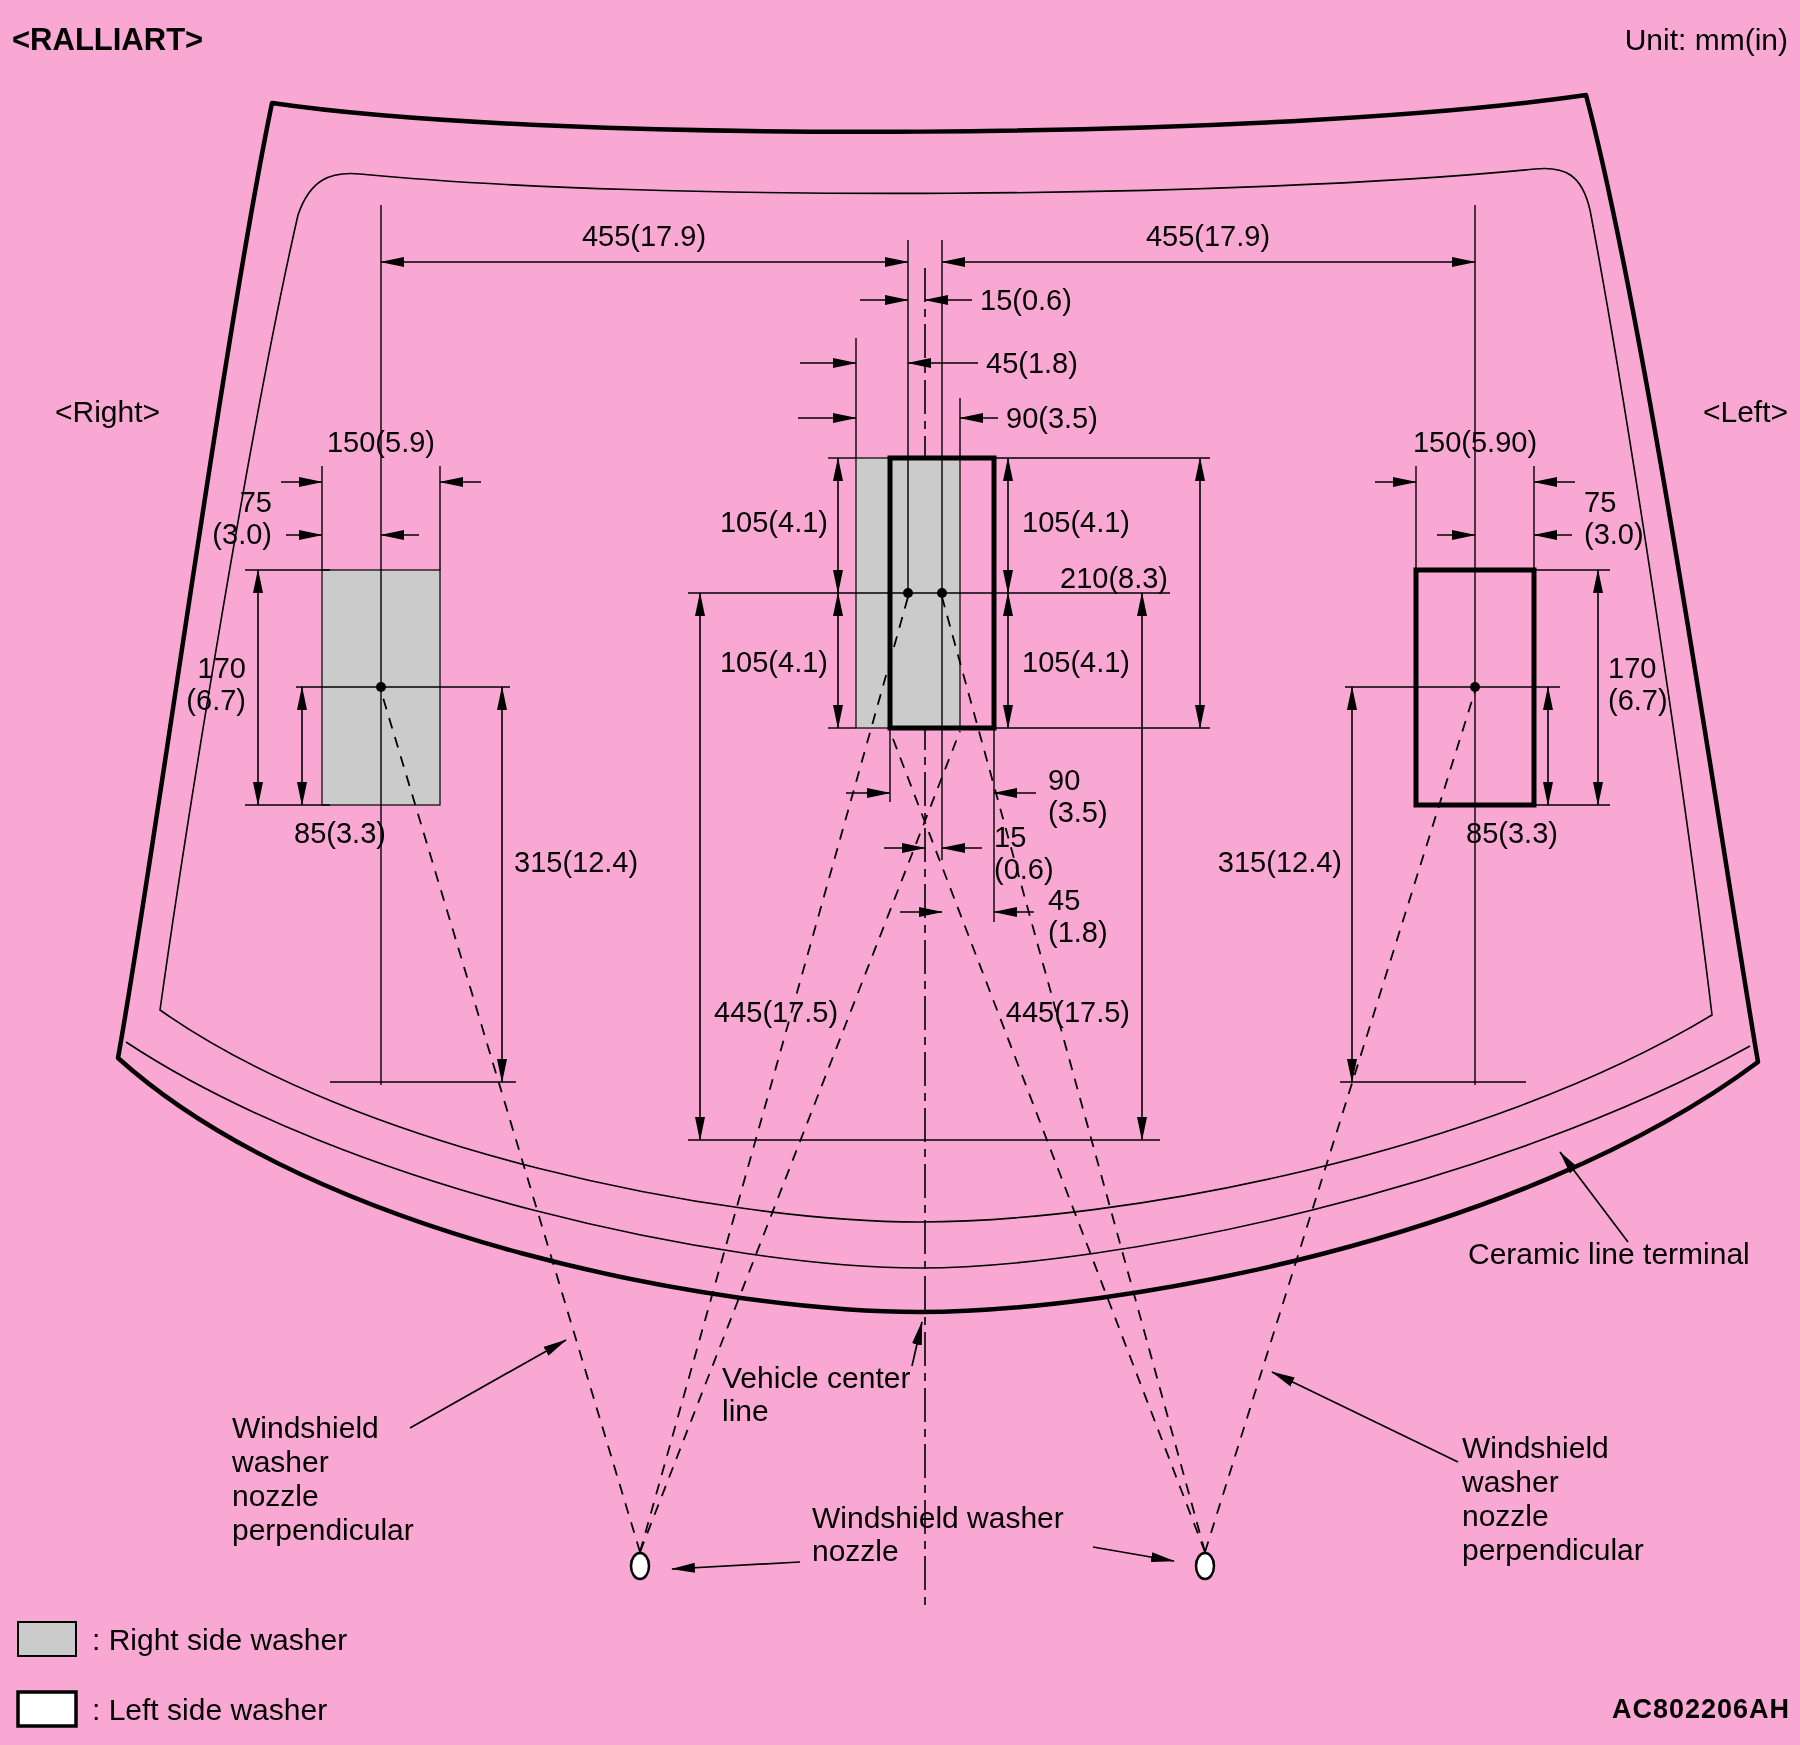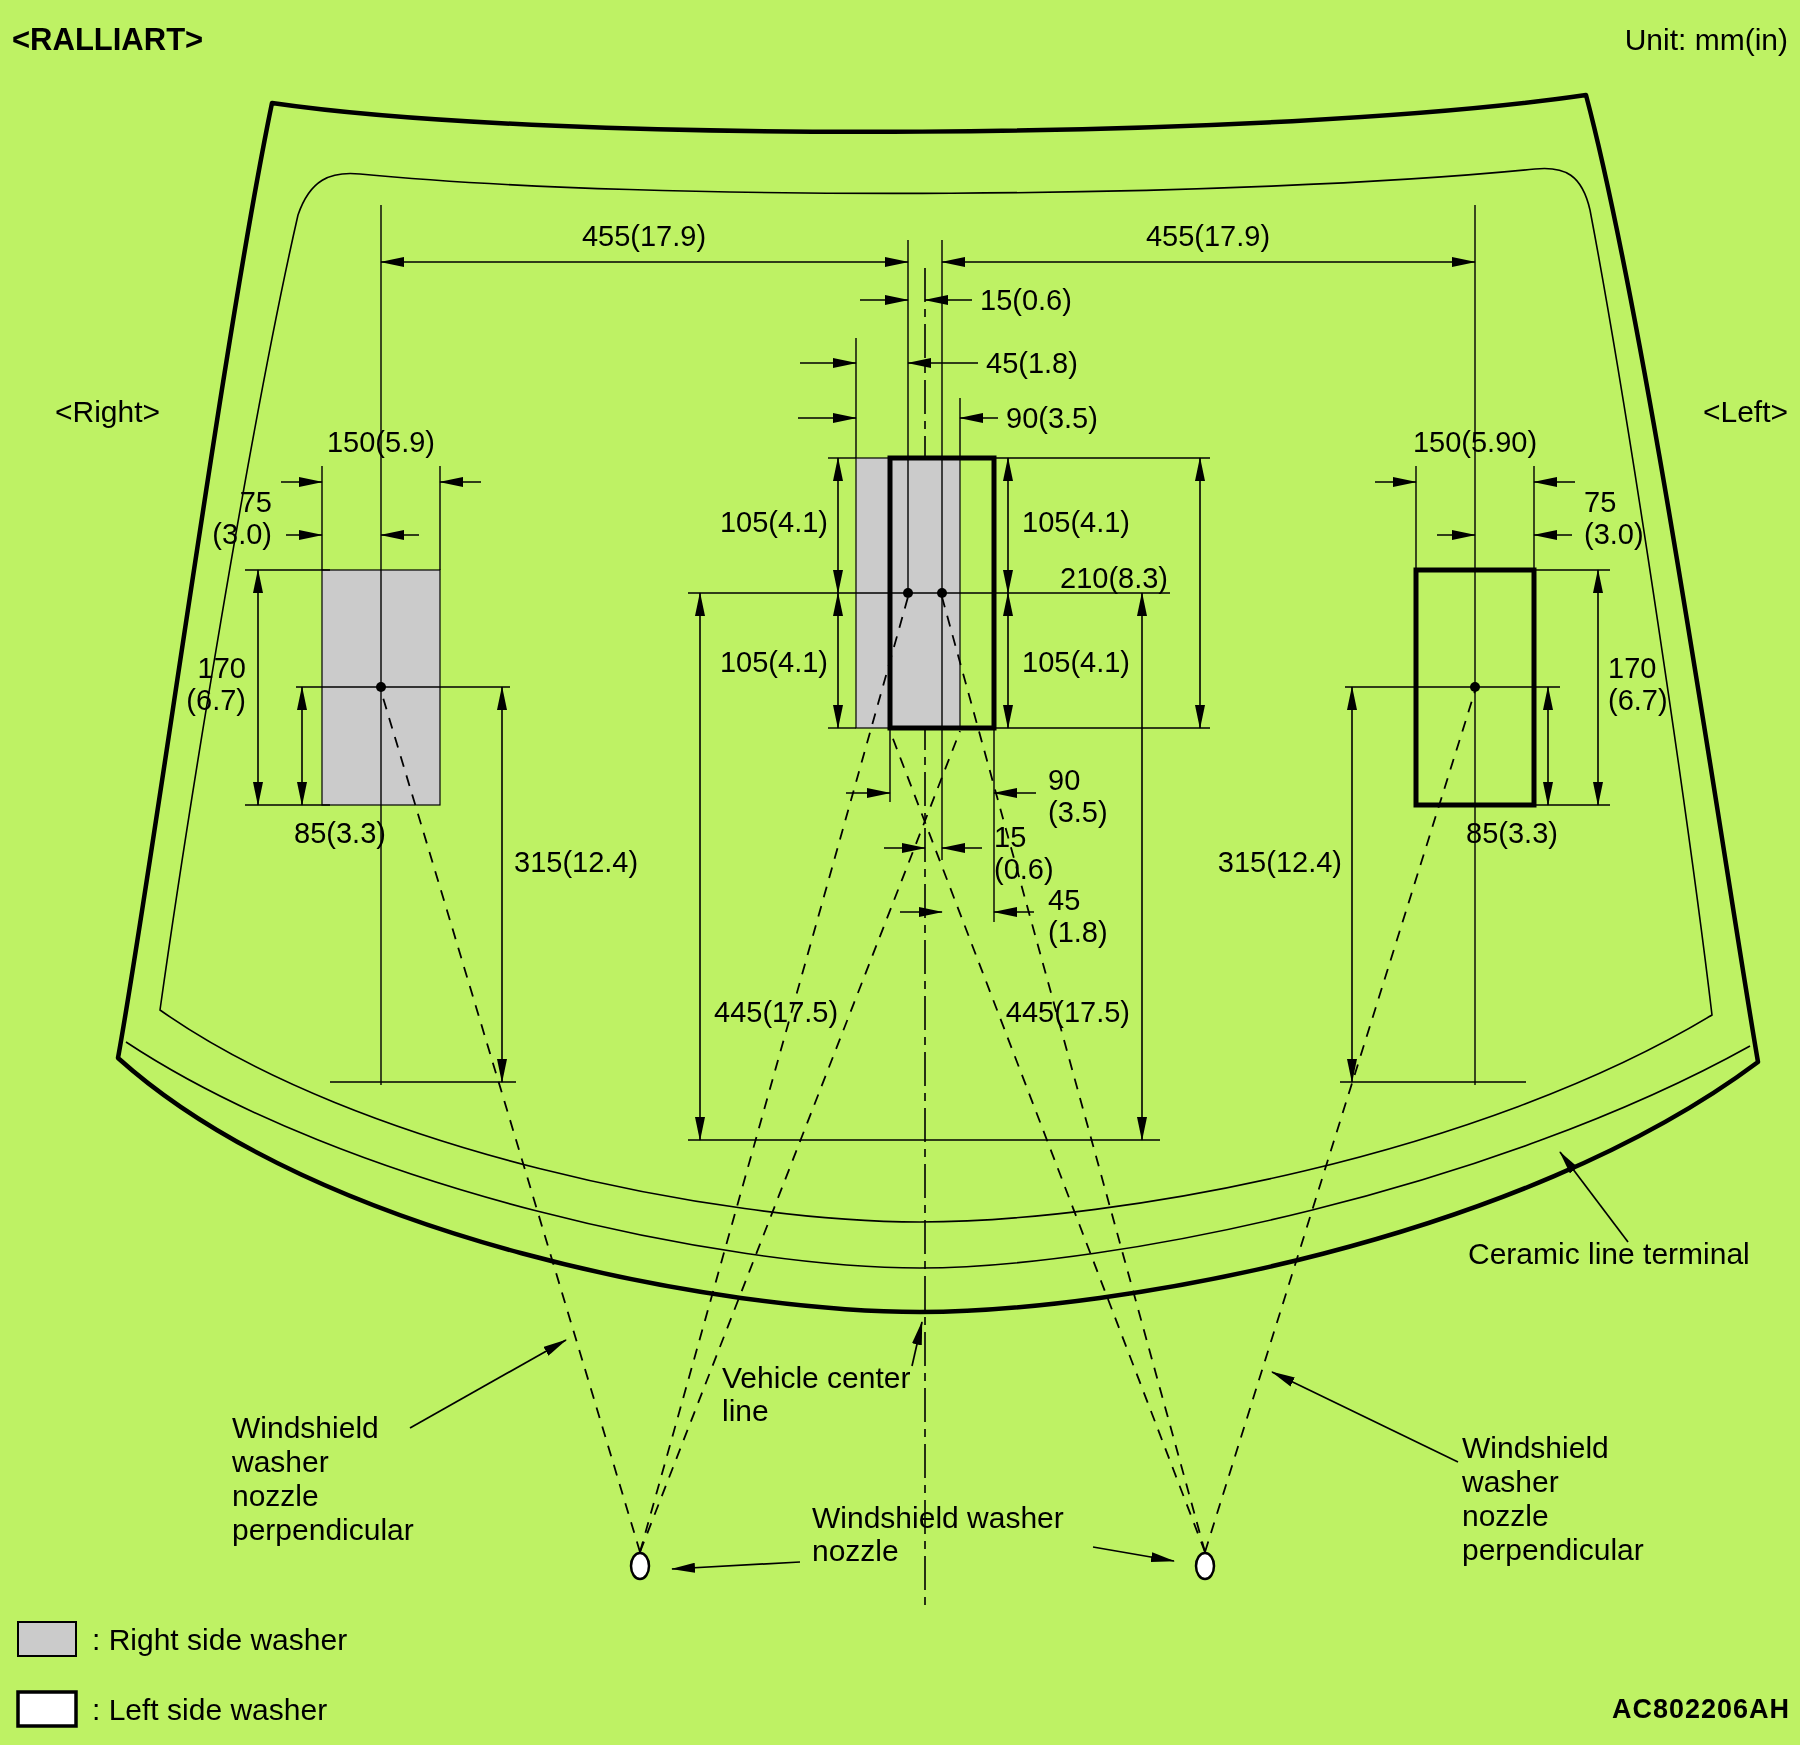--- a/index.html
+++ b/index.html
@@ -1,16 +1,16 @@
 <!DOCTYPE html>
 <html><head>
 <meta charset="utf-8">
 <style>
   html,body{margin:0;padding:0;background:#fff;}
-  #stage{position:relative;width:1800px;height:1745px;background:#bef264;text-decoration:underline;}
+  #stage{position:relative;width:1800px;height:1745px;background:#f9a8d4;text-decoration:underline;}
   svg text{font-family:"Liberation Sans",sans-serif;fill:#000;}
   .t{font-size:29px;}
   .tb{font-size:31px;font-weight:bold;}
   .lg{font-size:30px;}
   .code{font-size:27px;font-weight:bold;letter-spacing:1px;}
   .e{stroke:#000;stroke-width:1.4;fill:none;}
   .d{stroke:#000;stroke-width:1.6;fill:none;}
   .dash{stroke:#000;stroke-width:1.8;stroke-dasharray:11 9;fill:none;}
   .cl{stroke:#000;stroke-width:1.6;stroke-dasharray:34 7 8 7;fill:none;}
   .outer{stroke:#000;stroke-width:4.5;fill:none;stroke-linejoin:round;}

